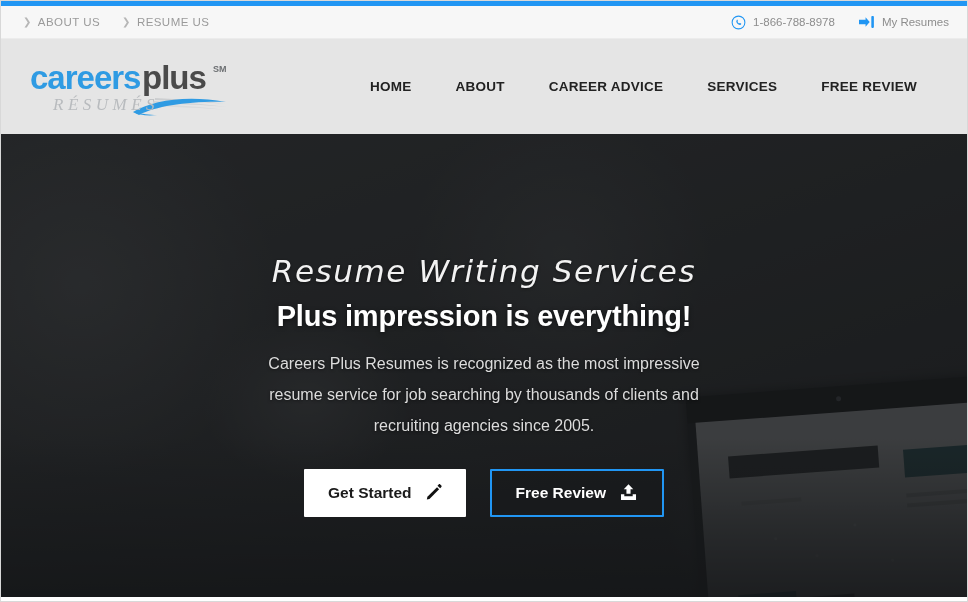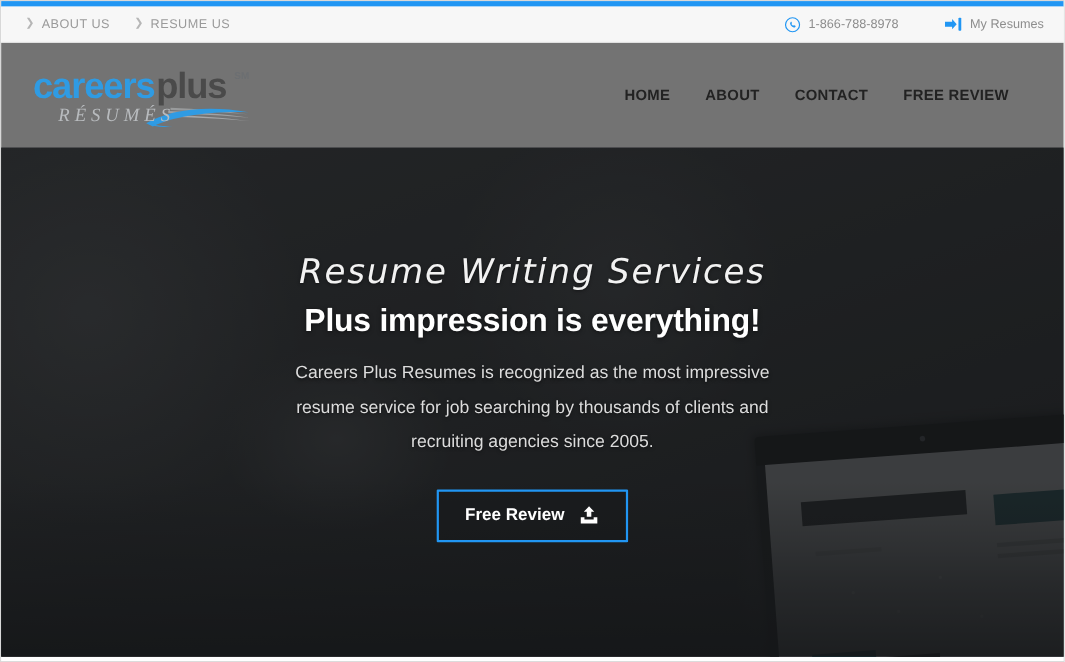--- a/index.html
+++ b/index.html
@@ -60,38 +60,38 @@
   .chev {
     color: #b6b6b6;
     font-size: 10px;
     line-height: 1;
     display: inline-block;
     transform: translateY(-.5px);
   }
   .topbar-right {
     display: flex;
     align-items: center;
-    gap: 42px;
+    gap: 24px;
   }
   .topbar-item {
     display: flex;
     align-items: center;
     gap: 7px;
     font-size: 11.5px;
     color: #8d8d8d;
     text-decoration: none;
     cursor: pointer;
     white-space: nowrap;
   }
   .topbar-item svg { display: block; }
 
   
   .header {
     height: 95px;
-    background: #737373;
+    background: #e5e5e5;
     display: flex;
     align-items: center;
     justify-content: space-between;
     padding: 0 22px 0 28px;
     box-sizing: border-box;
   }
 
   
   .logo {
     position: relative;
@@ -99,21 +99,21 @@
     height: 60px;
     cursor: pointer;
     flex: none;
   }
   .logo svg { display: block; }
 
   
   .nav {
     display: flex;
     align-items: center;
-    gap: 0;
+    gap: 12px;
     padding-right: 12px;
   }
   .nav-item {
     font-size: 13.5px;
     font-weight: bold;
     letter-spacing: .25px;
     color: #222222;
     text-decoration: none;
     cursor: pointer;
     padding: 6px 16px;
@@ -226,21 +226,21 @@
     background: rgba(20,22,24,.60);
   }
 
   .hero-content {
     position: absolute;
     inset: 0;
     display: flex;
     flex-direction: column;
     align-items: center;
     text-align: center;
-    padding-top: 96px;
+    padding-top: 120px;
     box-sizing: border-box;
   }
   .hero-script {
     font-family: "DejaVu Sans", sans-serif;
     font-size: 31px;
     font-style: italic;
     font-weight: 300;
     letter-spacing: 1.6px;
     color: #f2f2f2;
     margin: 0;
@@ -357,21 +357,22 @@
 
         <text x="184" y="15" font-family="'Liberation Sans', sans-serif" font-size="9" font-weight="bold" fill="#6c6f72">SM</text>
 
         <text x="24" y="53" font-family="'Liberation Serif', serif" font-size="17" font-style="italic" fill="#b8bbbe" letter-spacing="4.5">RÉSUMÉS</text>
       </svg>
     </div>
 
     <nav class="nav">
       <a class="nav-item">HOME</a>
       <a class="nav-item">ABOUT</a>
-      <a class="nav-item">CONTACT</a>
+      <a class="nav-item">CAREER ADVICE</a>
+      <a class="nav-item">SERVICES</a>
       <a class="nav-item">FREE REVIEW</a>
     </nav>
   </div>
 
   <div class="hero">
     <div class="hero-photo"></div>
 
     <div class="monitor">
       <div class="monitor-bezel">
         <div class="monitor-cam"></div>
@@ -394,20 +395,29 @@
 
     <div class="hero-deskband"></div>
     <div class="hero-overlay"></div>
 
     <div class="hero-content">
       <p class="hero-script">Resume Writing Services</p>
       <h1 class="hero-title">Plus impression is everything!</h1>
       <p class="hero-desc">Careers Plus Resumes is recognized as the most impressive resume service for job searching by thousands of clients and recruiting agencies since 2005.</p>
 
       <div class="hero-buttons">
+        <button class="btn btn-primary">
+          <span>Get Started</span>
+          <span>
+            <svg width="17" height="17" viewBox="0 0 24 24">
+              <path d="M3.4 18.1 17.0 4.5l2.9 2.9L6.3 21 2.6 21.9z" fill="#111111"></path>
+              <path d="M17.6 2.3 19.3 0.6c.6-.6 1.6-.6 2.2 0l1.6 1.6c.6.6.6 1.6 0 2.2l-1.7 1.7z" fill="#111111"></path>
+            </svg>
+          </span>
+        </button>
 
         <button class="btn btn-outline">
           <span>Free Review</span>
           <span>
             <svg width="19" height="19" viewBox="0 0 24 24">
               <path d="M12 1.5 18 8h-3.4v5.6H9.4V8H6z" fill="#ffffff"></path>
               <path d="M2.5 14.2h4.2v2.6h10.6v-2.6h4.2v7.3H2.5z" fill="#ffffff"></path>
             </svg>
           </span>
         </button>

